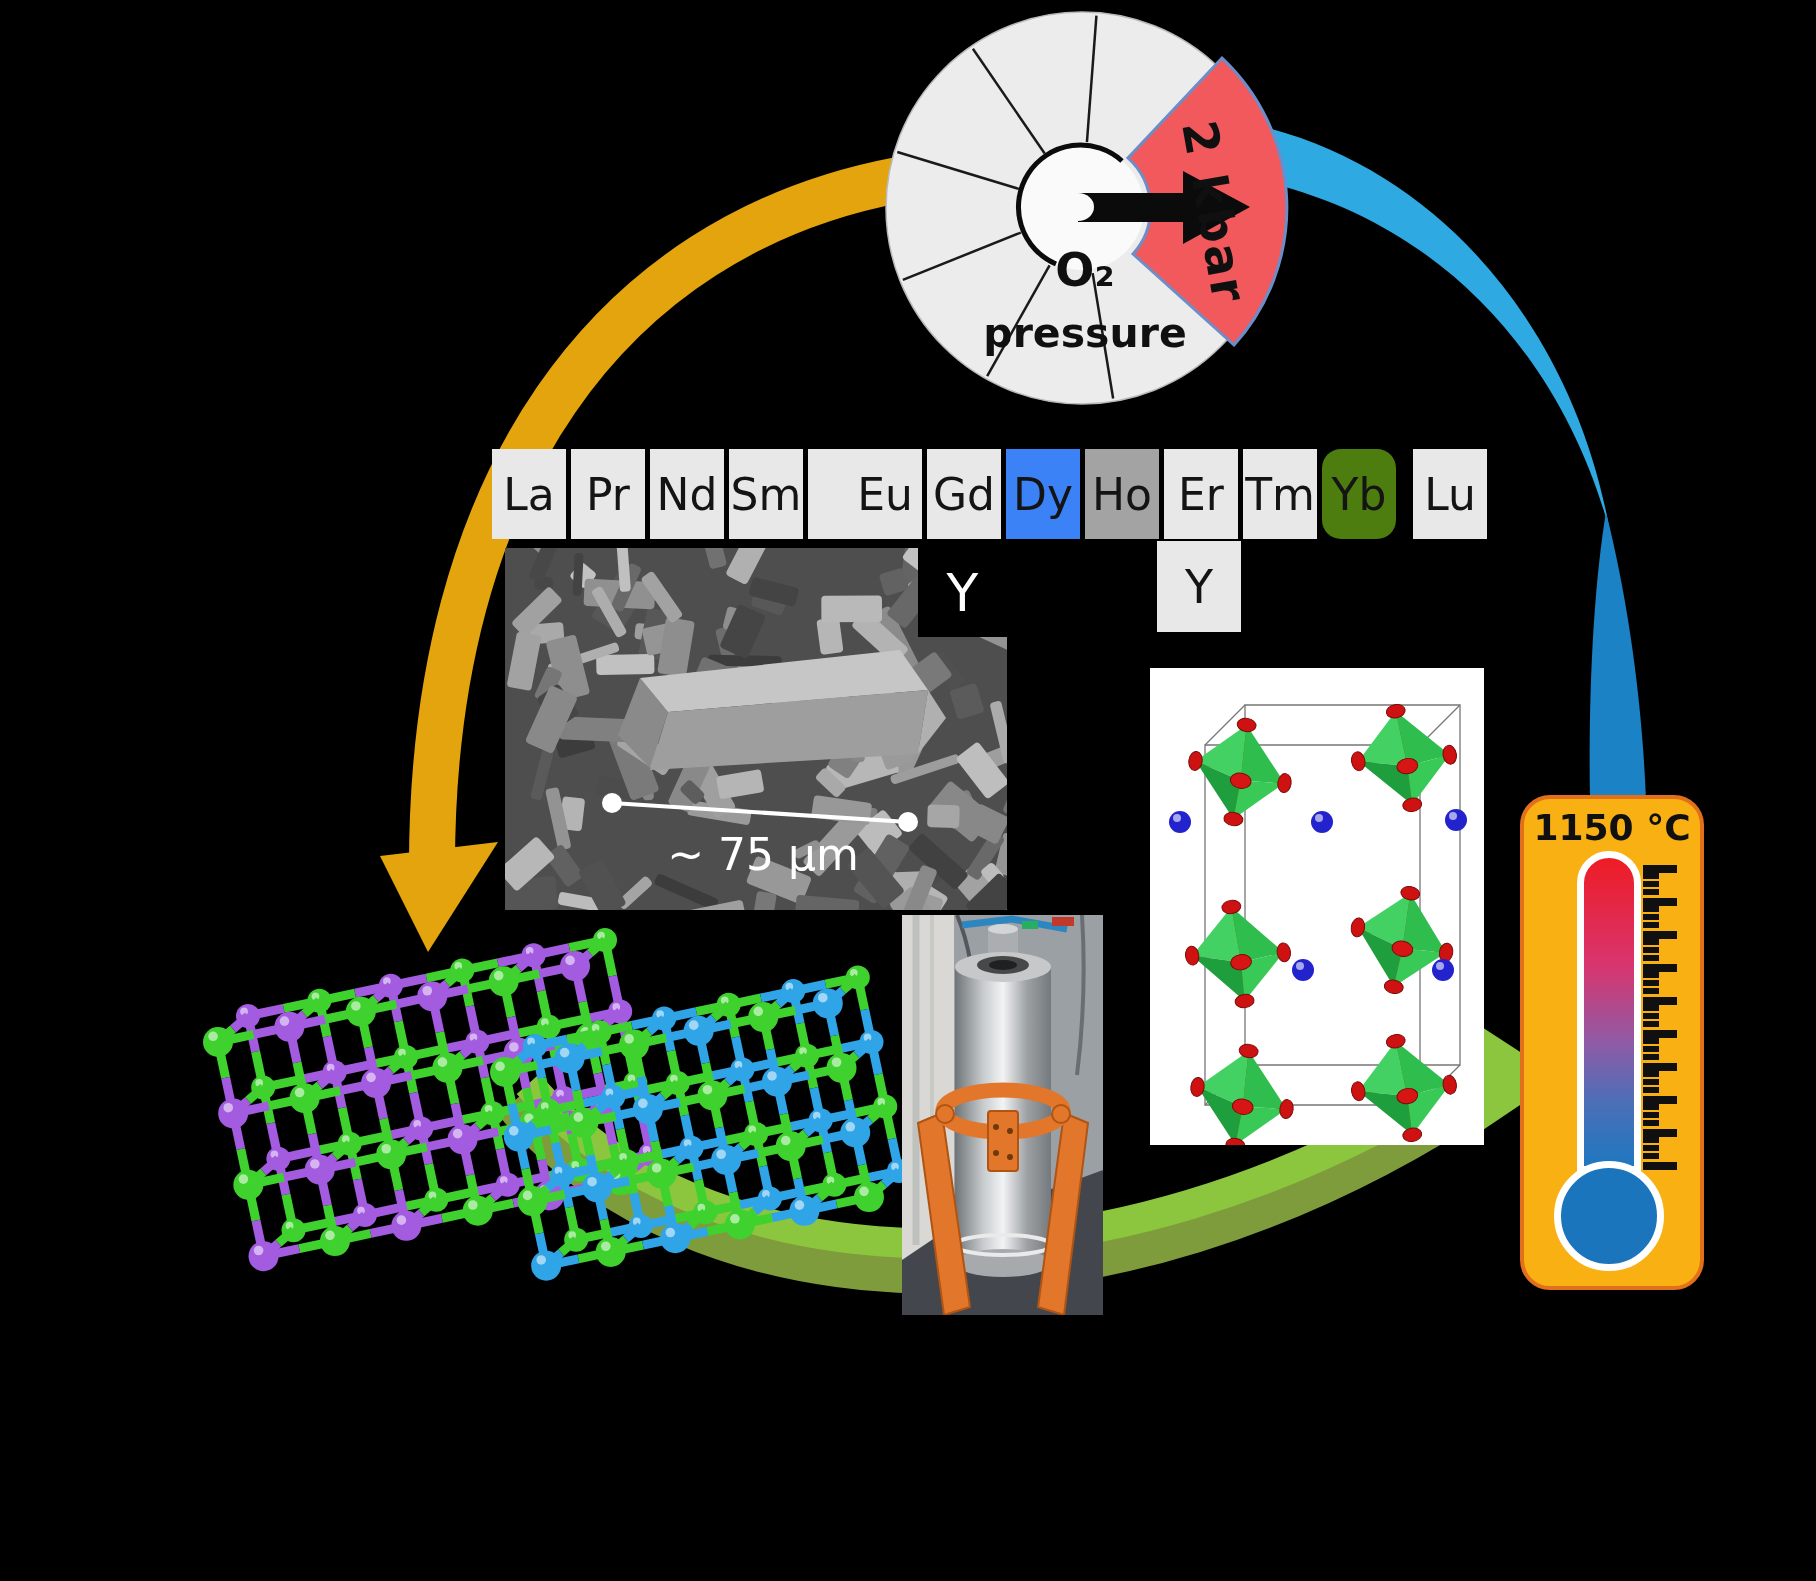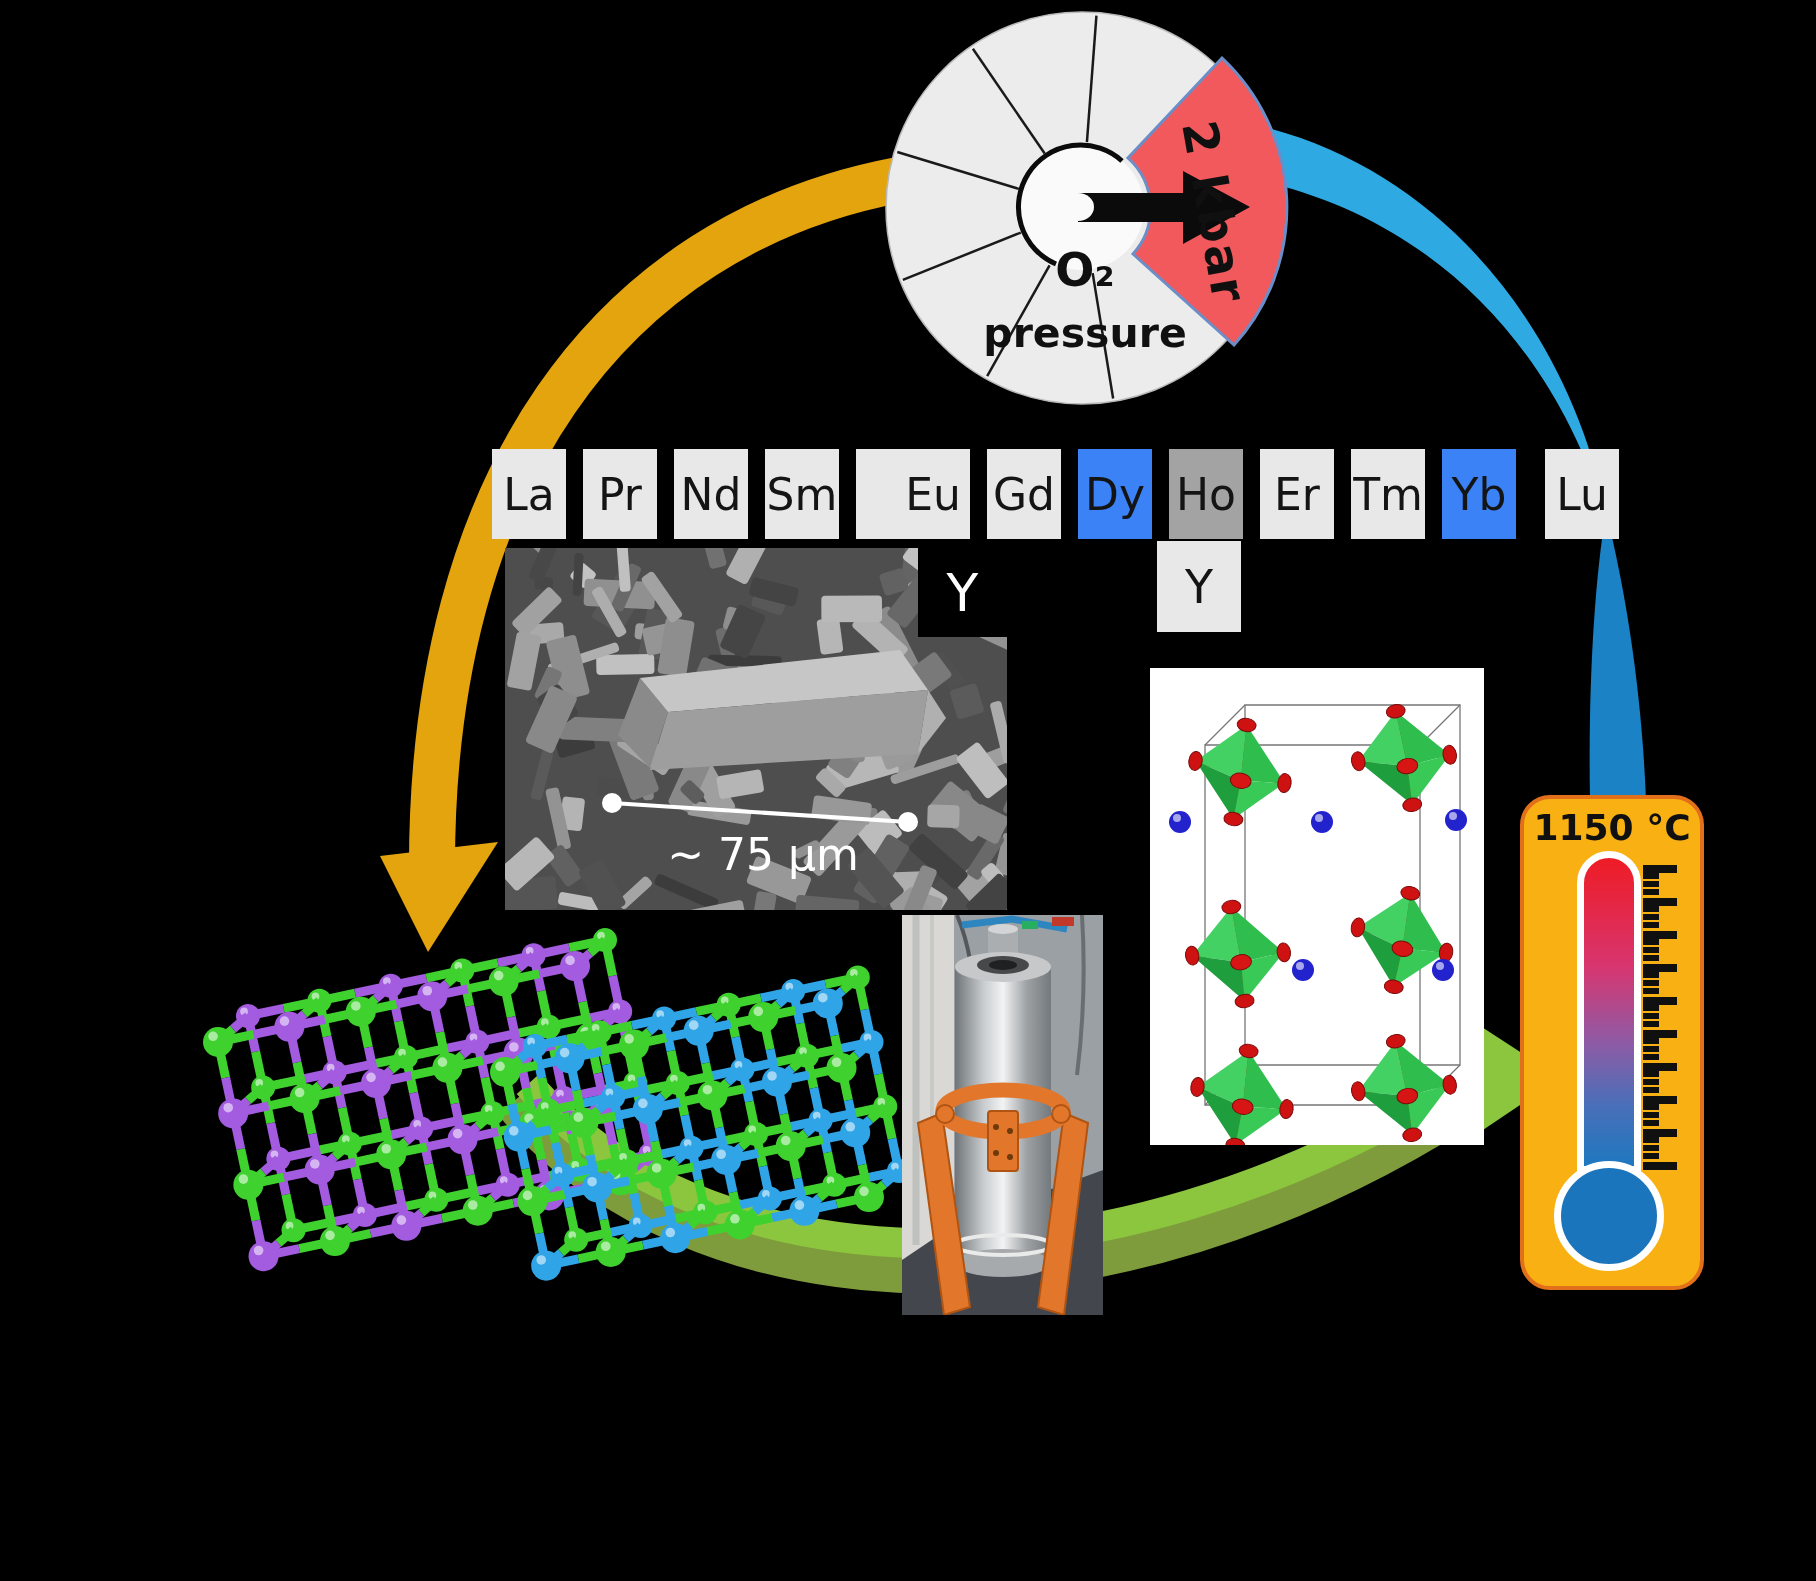--- a/index.html
+++ b/index.html
@@ -1,21 +1,21 @@
 <!DOCTYPE html>
 <html><head>
 <meta charset="utf-8">
 <style>
   html,body{margin:0;padding:0;background:#000;}
   .canvas{position:relative;width:1816px;height:1581px;background:#000;overflow:hidden;
           font-family:"DejaVu Sans",sans-serif;}
   #art{position:absolute;left:0;top:0;z-index:1;}
   .panel{position:absolute;z-index:2;}
   
-  #row{left:492px;top:449px;display:flex;gap:17px;text-align:right;}
+  #row{left:492px;top:449px;display:flex;gap:5px;text-align:right;}
   .el-box{width:74px;height:90px;display:flex;align-items:center;justify-content:center;
           font-size:44px;color:#141414;}
   #ybox{left:1157px;top:541px;width:84px;height:91px;display:flex;align-items:center;
         justify-content:center;font-size:46px;color:#141414;}
   
   #sem{left:505px;top:548px;width:502px;height:362px;background:#4E4E4E;}
   .sem-notch{position:absolute;right:0;top:0;width:89px;height:89px;background:#000;
              display:flex;align-items:center;justify-content:center;color:#fff;font-size:52px;}
   
   #perov{left:1150px;top:668px;width:334px;height:477px;background:#fff;}
@@ -675,21 +675,21 @@
       <div class="el-box" style="background: rgb(232, 232, 232);">La</div>
       <div class="el-box" style="background: rgb(232, 232, 232);">Pr</div>
       <div class="el-box" style="background: rgb(232, 232, 232);">Nd</div>
       <div class="el-box" style="background: rgb(232, 232, 232);">Sm</div>
       <div class="el-box" style="background: rgb(232, 232, 232); padding-left: 40px;">Eu</div>
       <div class="el-box" style="background: rgb(232, 232, 232);">Gd</div>
       <div class="el-box" style="background: #3b82f6;">Dy</div>
       <div class="el-box" style="background: #a3a3a3;">Ho</div>
       <div class="el-box" style="background: rgb(232, 232, 232);">Er</div>
       <div class="el-box" style="background: rgb(232, 232, 232);">Tm</div>
-      <div class="el-box" style="background: #3b82f6;">Yb</div>
+      <div class="el-box" style="background: #4d7c0f; border-radius: 19px;">Yb</div>
       <div class="el-box" style="background: rgb(232, 232, 232); margin-left: 12px;">Lu</div>
     </div>
 
   <div id="ybox" class="panel" style="background: rgb(232, 232, 232);">
     <span>Y</span>
   </div>
 
   <div id="sem" class="panel">
     <svg width="502" height="362" viewBox="0 0 502 362">
       <rect width="502" height="362" fill="#4E4E4E"></rect>

